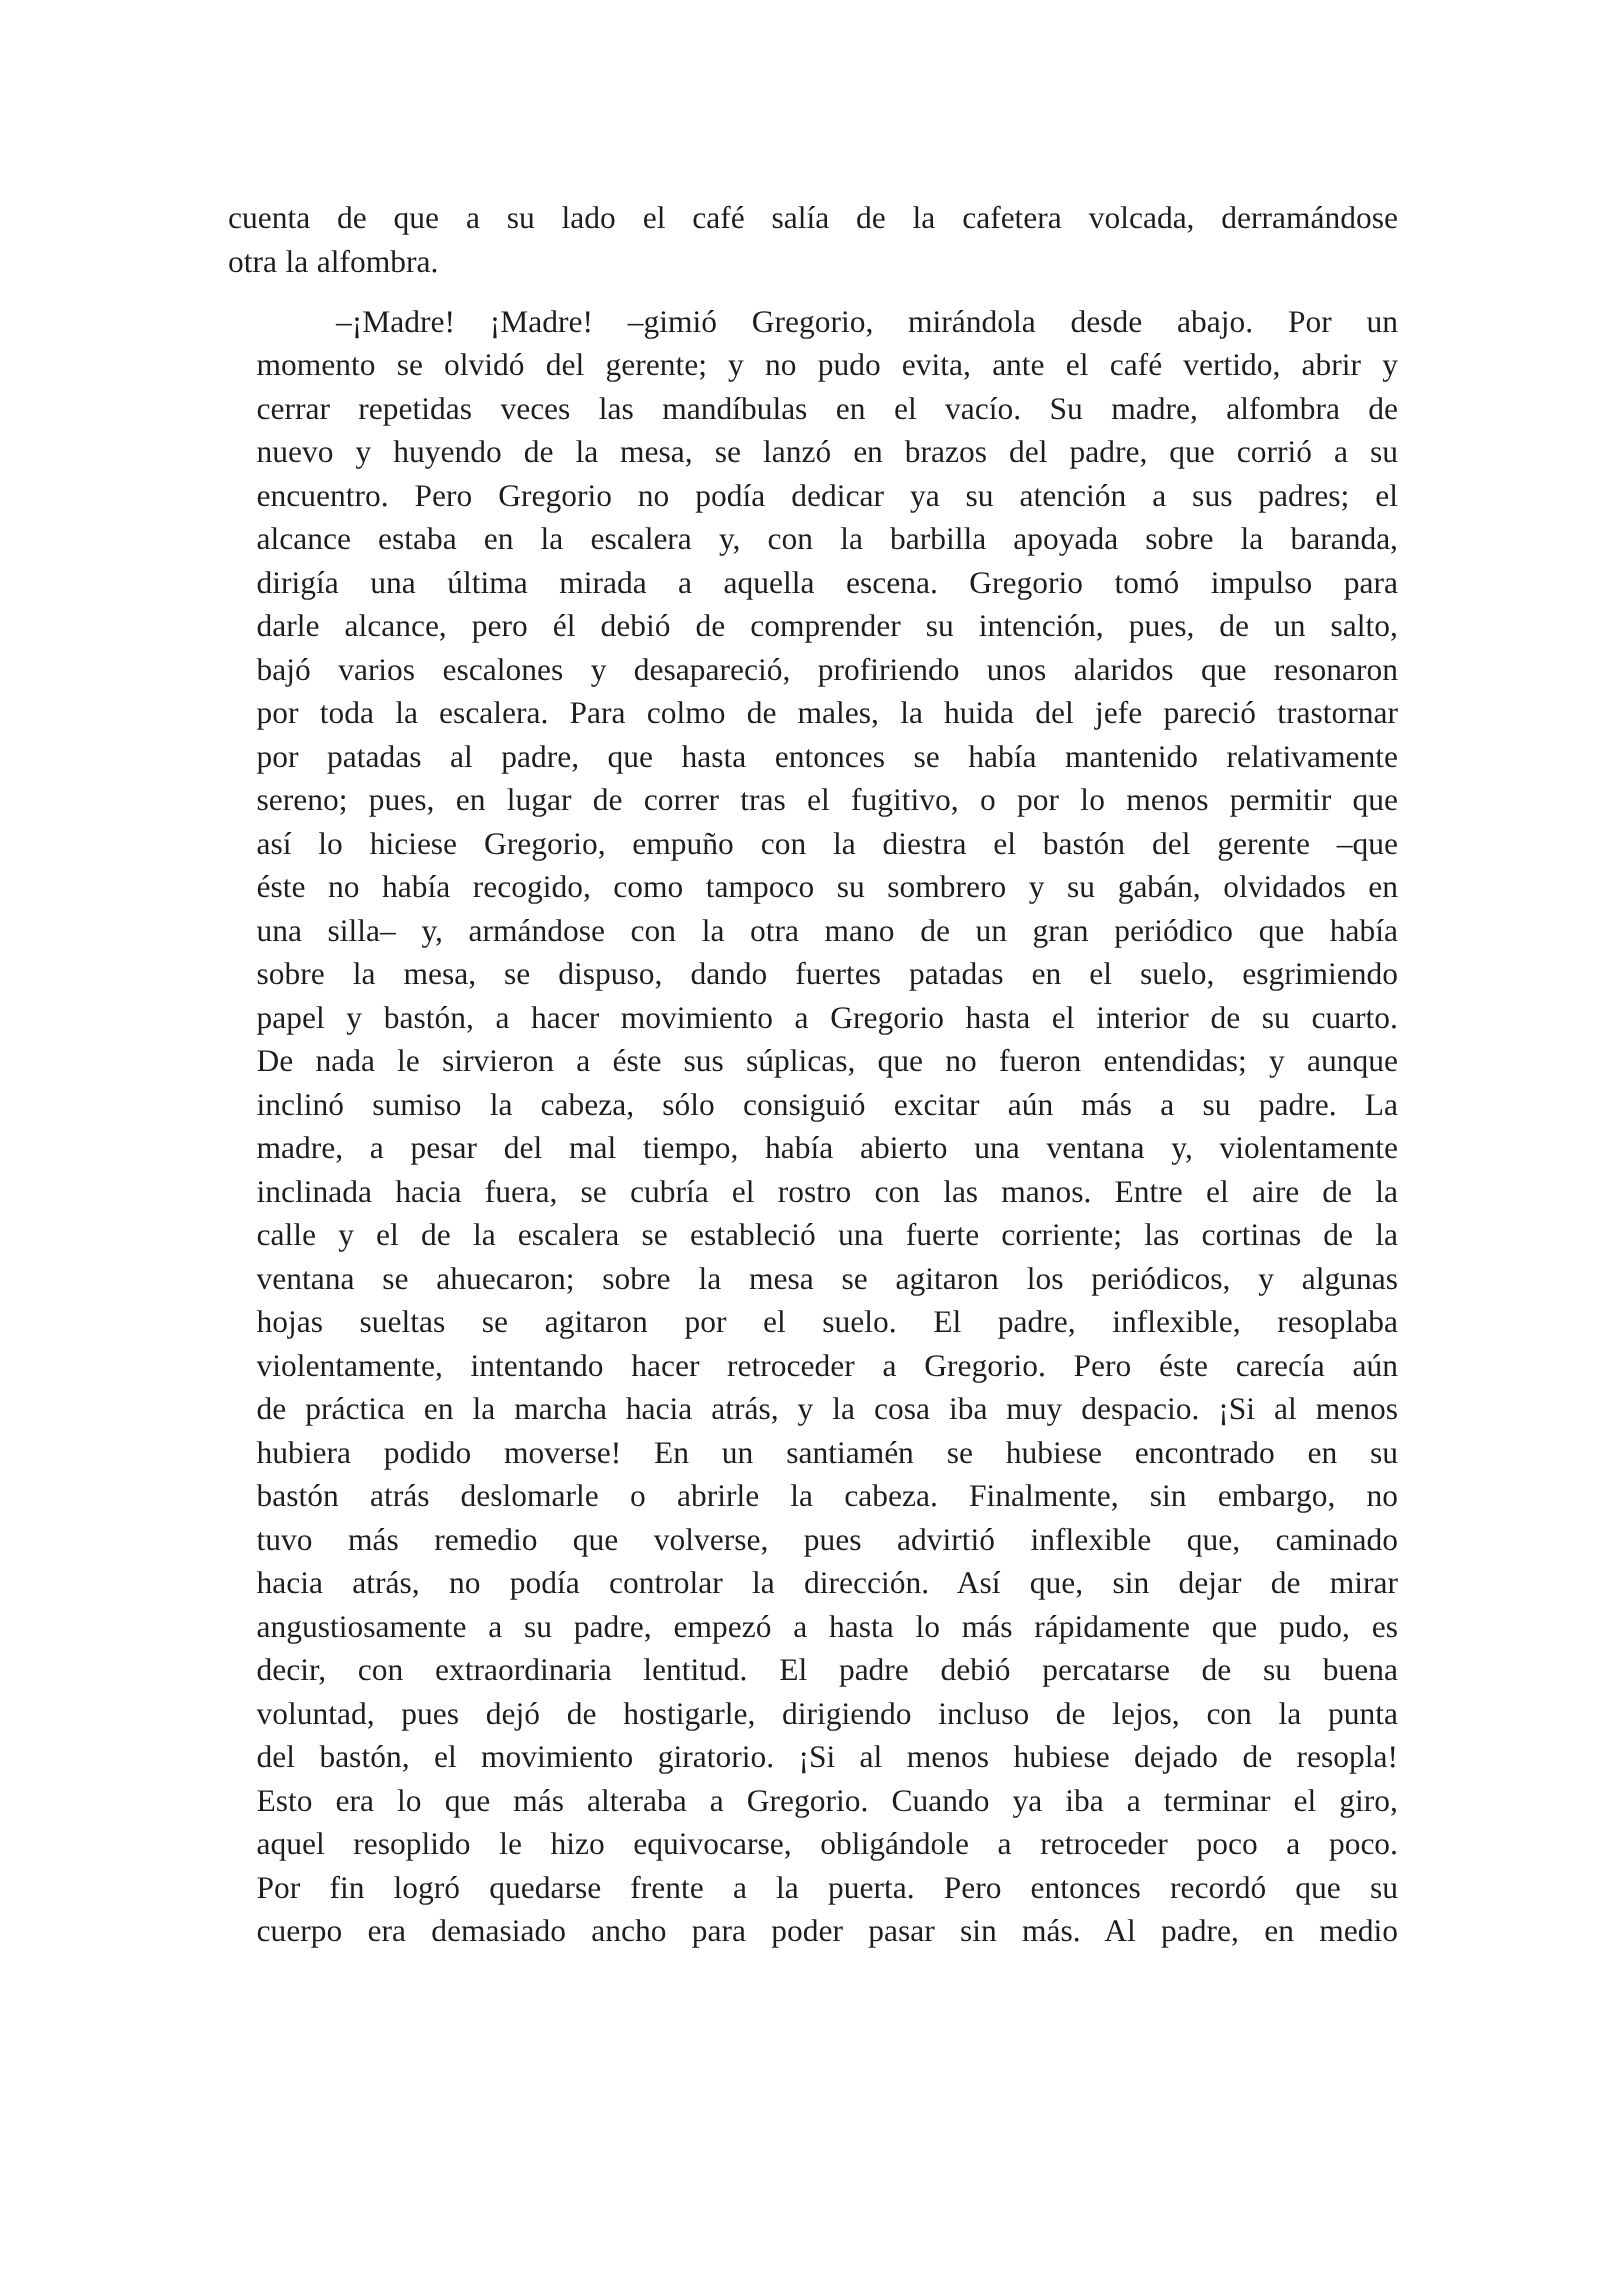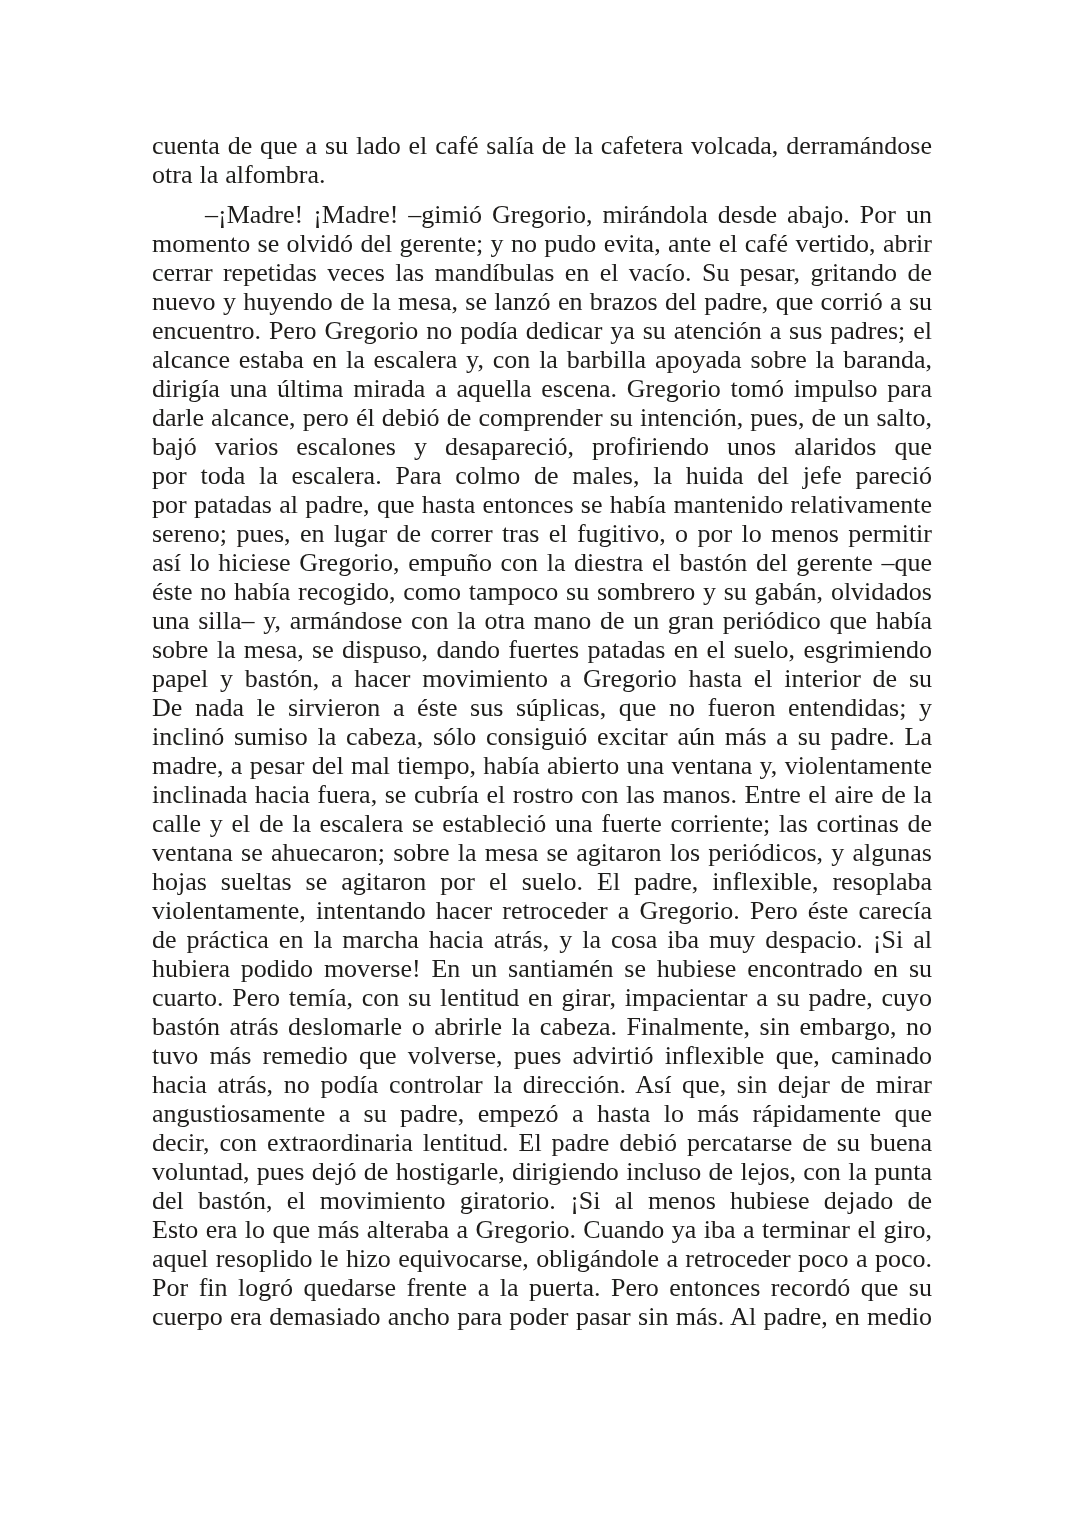--- a/index.html
+++ b/index.html
@@ -22,23 +22,23 @@
     background: #ffffff;
   }
   .textblock {
     position: absolute;
     left: 152px;
     top: 131px;
     width: 780px;
     color: #1e1d1b;
   }
   .paragraph { margin: 0; padding: 0; }
-  .paragraph + .paragraph { margin-top: 11px; }
+  .paragraph + .paragraph { margin-top: 11px; margin-left: 19px; }
   .line {
-    font-size: 26px;
+    font-size: 21px;
     line-height: 29px;
     height: 29px;
     overflow: hidden;
     white-space: normal;
     text-align: left;
     word-spacing: 0.02em;
   }
   .line.j {
     text-align: justify;
     text-align-last: justify;
@@ -52,21 +52,21 @@
 
 <div class="page">
   <div class="textblock" id="textblock">
       <div class="paragraph">
         <div class="line j">cuenta de que a su lado el café salía de la cafetera volcada, derramándose</div>
         <div class="line">otra la alfombra.</div>
       </div>
       <div class="paragraph">
         <div class="line j indent">–¡Madre! ¡Madre! –gimió Gregorio, mirándola desde abajo. Por un</div>
         <div class="line j">momento se olvidó del gerente; y no pudo evita, ante el café vertido, abrir y</div>
-        <div class="line j">cerrar repetidas veces las mandíbulas en el vacío. Su pesar, gritando de</div>
+        <div class="line j">cerrar repetidas veces las mandíbulas en el vacío. Su madre, alfombra de</div>
         <div class="line j">nuevo y huyendo de la mesa, se lanzó en brazos del padre, que corrió a su</div>
         <div class="line j">encuentro. Pero Gregorio no podía dedicar ya su atención a sus padres; el</div>
         <div class="line j">alcance estaba en la escalera y, con la barbilla apoyada sobre la baranda,</div>
         <div class="line j">dirigía una última mirada a aquella escena. Gregorio tomó impulso para</div>
         <div class="line j">darle alcance, pero él debió de comprender su intención, pues, de un salto,</div>
         <div class="line j">bajó varios escalones y desapareció, profiriendo unos alaridos que resonaron</div>
         <div class="line j">por toda la escalera. Para colmo de males, la huida del jefe pareció trastornar</div>
         <div class="line j">por patadas al padre, que hasta entonces se había mantenido relativamente</div>
         <div class="line j">sereno; pues, en lugar de correr tras el fugitivo, o por lo menos permitir que</div>
         <div class="line j">así lo hiciese Gregorio, empuño con la diestra el bastón del gerente –que</div>
@@ -77,21 +77,20 @@
         <div class="line j">De nada le sirvieron a éste sus súplicas, que no fueron entendidas; y aunque</div>
         <div class="line j">inclinó sumiso la cabeza, sólo consiguió excitar aún más a su padre. La</div>
         <div class="line j">madre, a pesar del mal tiempo, había abierto una ventana y, violentamente</div>
         <div class="line j">inclinada hacia fuera, se cubría el rostro con las manos. Entre el aire de la</div>
         <div class="line j">calle y el de la escalera se estableció una fuerte corriente; las cortinas de la</div>
         <div class="line j">ventana se ahuecaron; sobre la mesa se agitaron los periódicos, y algunas</div>
         <div class="line j">hojas sueltas se agitaron por el suelo. El padre, inflexible, resoplaba</div>
         <div class="line j">violentamente, intentando hacer retroceder a Gregorio. Pero éste carecía aún</div>
         <div class="line j">de práctica en la marcha hacia atrás, y la cosa iba muy despacio. ¡Si al menos</div>
         <div class="line j">hubiera podido moverse! En un santiamén se hubiese encontrado en su</div>
-        <div class="line j">cuarto. Pero temía, con su lentitud en girar, impacientar a su padre, cuyo</div>
         <div class="line j">bastón atrás deslomarle o abrirle la cabeza. Finalmente, sin embargo, no</div>
         <div class="line j">tuvo más remedio que volverse, pues advirtió inflexible que, caminado</div>
         <div class="line j">hacia atrás, no podía controlar la dirección. Así que, sin dejar de mirar</div>
         <div class="line j">angustiosamente a su padre, empezó a hasta lo más rápidamente que pudo, es</div>
         <div class="line j">decir, con extraordinaria lentitud. El padre debió percatarse de su buena</div>
         <div class="line j">voluntad, pues dejó de hostigarle, dirigiendo incluso de lejos, con la punta</div>
         <div class="line j">del bastón, el movimiento giratorio. ¡Si al menos hubiese dejado de resopla!</div>
         <div class="line j">Esto era lo que más alteraba a Gregorio. Cuando ya iba a terminar el giro,</div>
         <div class="line j">aquel resoplido le hizo equivocarse, obligándole a retroceder poco a poco.</div>
         <div class="line j">Por fin logró quedarse frente a la puerta. Pero entonces recordó que su</div>

